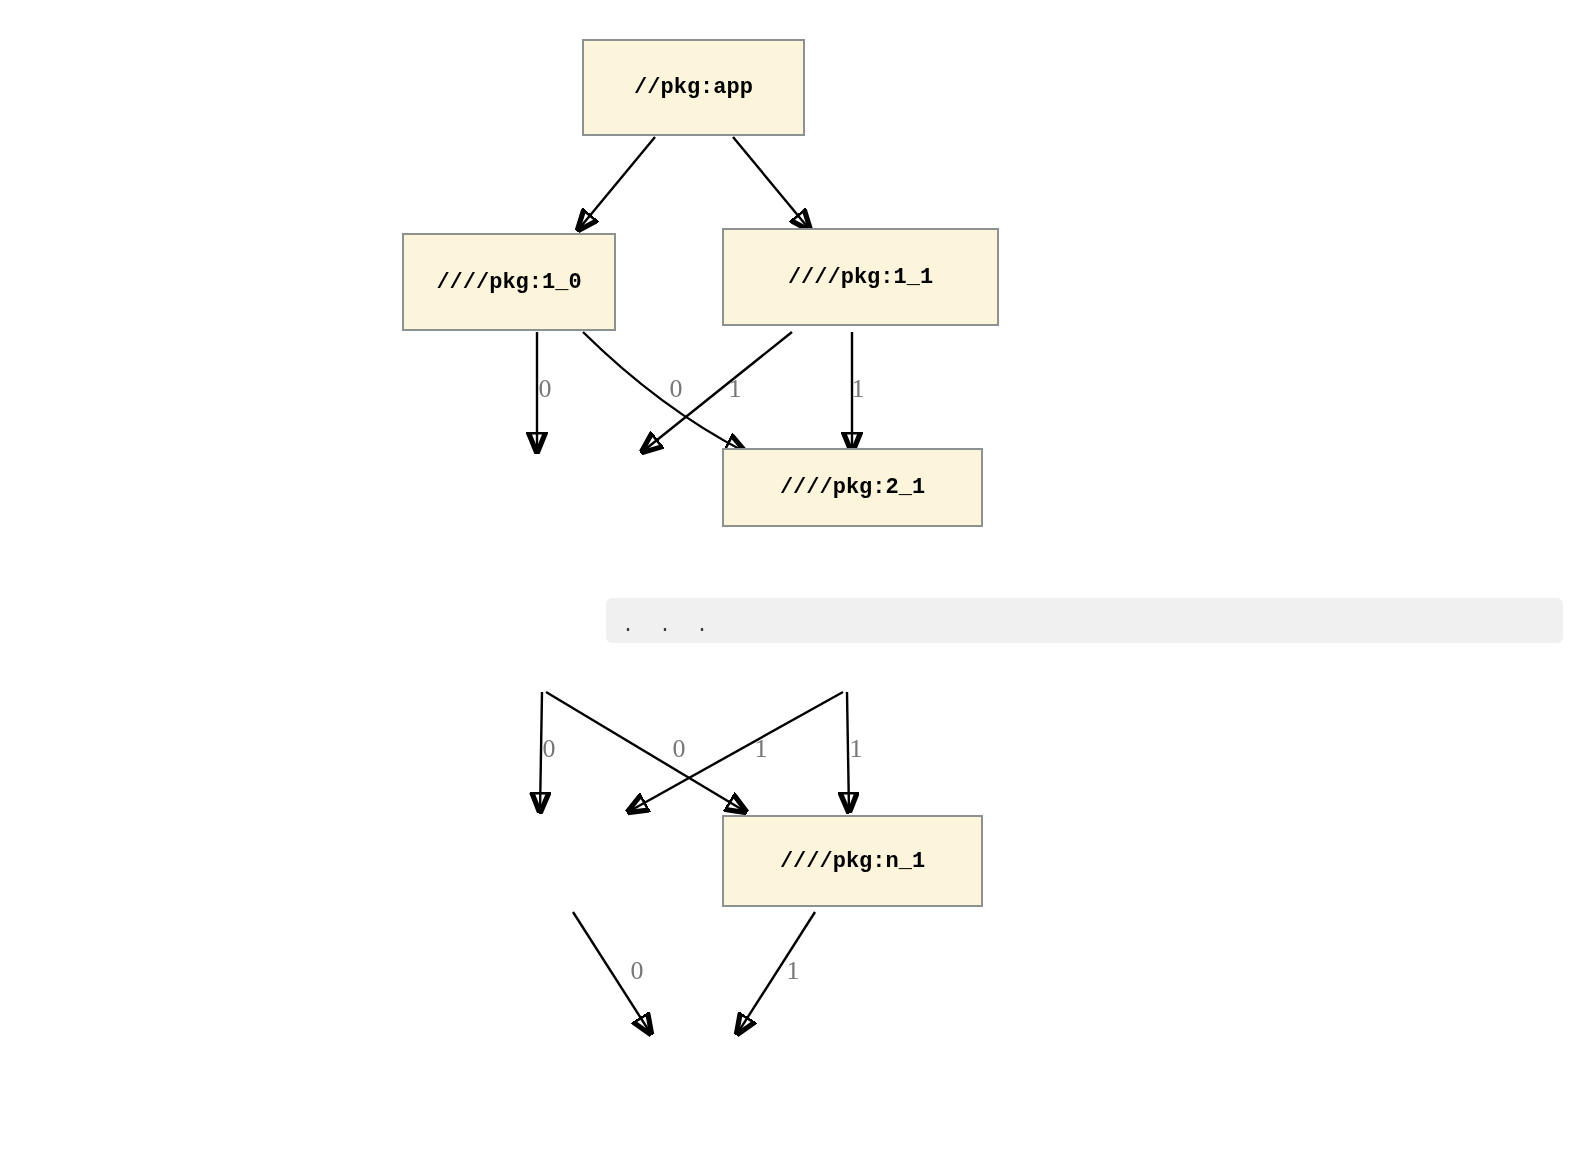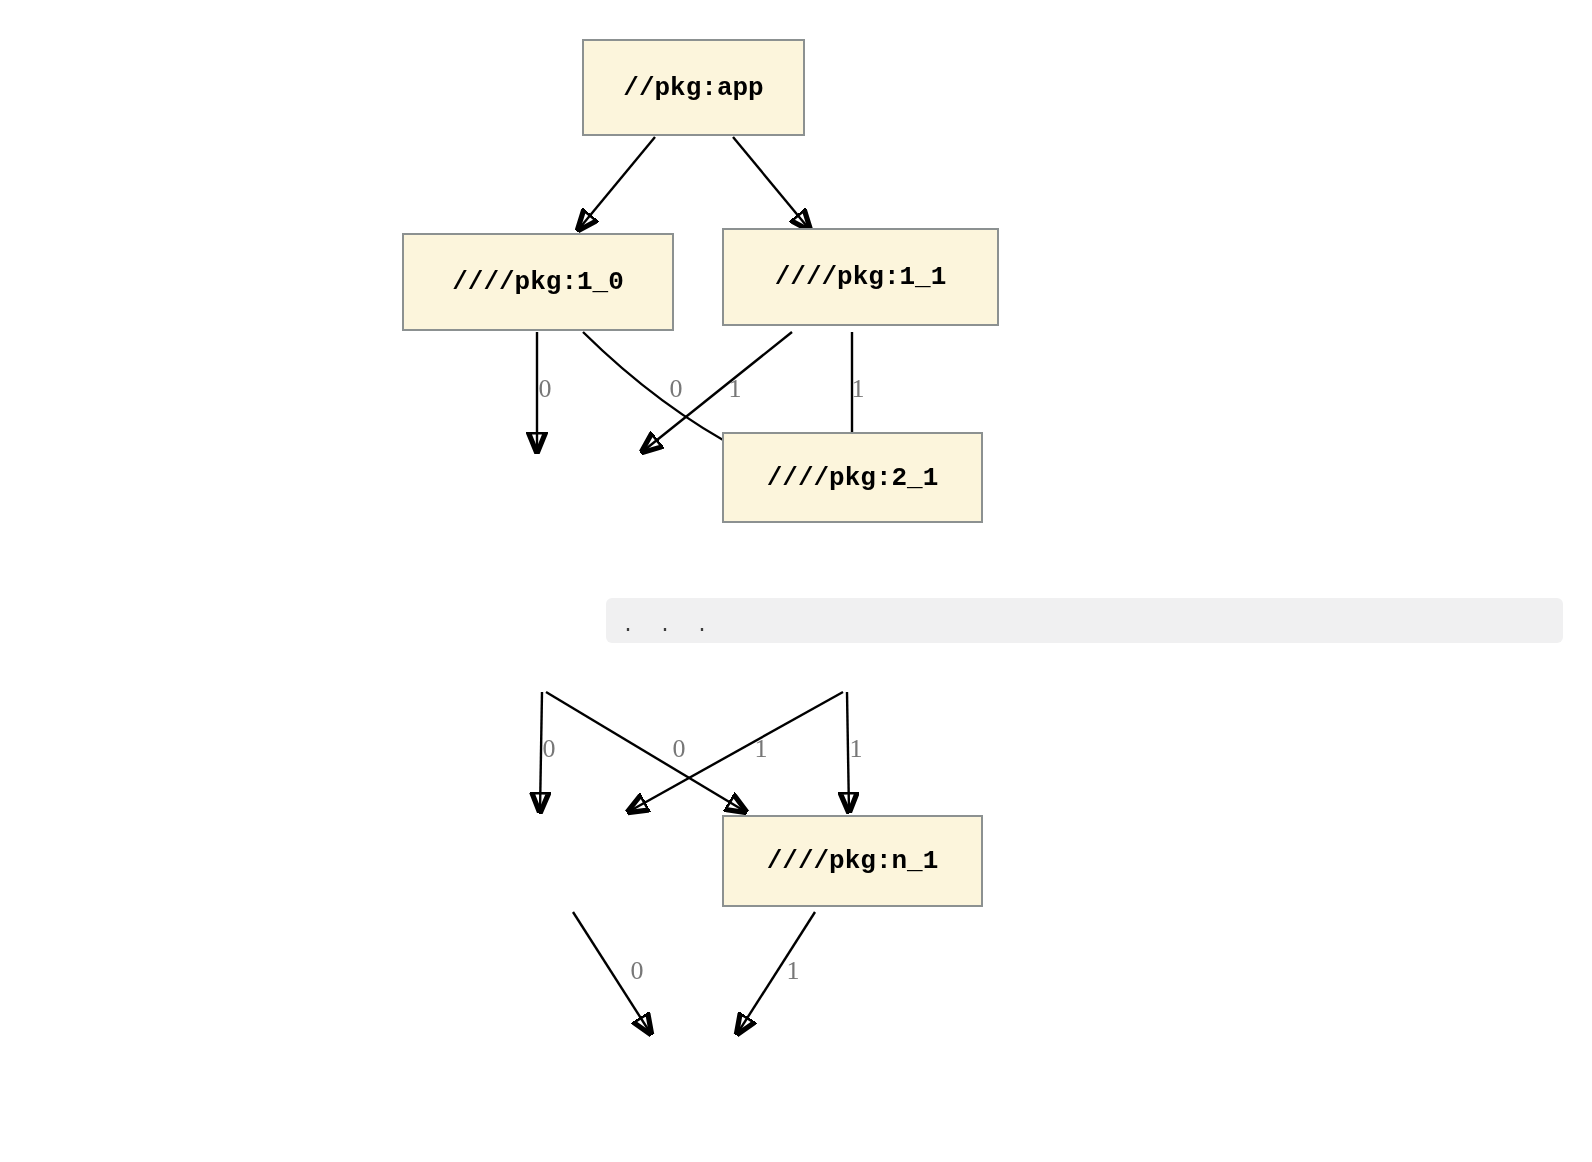--- a/index.html
+++ b/index.html
@@ -23,21 +23,21 @@
   .edges-layer line, .edges-layer path{stroke:var(--edge);stroke-width:2.4;fill:none;}
   .node{
     position:absolute;
     box-sizing:border-box;
     background:var(--node-fill);
     border:2px solid var(--node-border);
     display:flex;align-items:center;justify-content:center;
   }
   .node span{
     font-family:"Liberation Mono","DejaVu Sans Mono",monospace;
-    font-size:26px;font-weight:700;color:#000;
+    font-size:22px;font-weight:700;color:#000;
     white-space:nowrap;
   }
   .elabel{
     position:absolute;
     transform:translate(-50%,-50%);
     font-family:"Liberation Serif","DejaVu Serif",serif;
     font-size:26px;
     color:var(--edge-label);
     line-height:1;
   }
@@ -83,30 +83,30 @@
     <line x1="847" y1="692" x2="849" y2="812" marker-end="url(#arrow)"></line>
 
     <line x1="573" y1="912" x2="651" y2="1034" marker-end="url(#arrow)"></line>
     <line x1="815" y1="912" x2="737" y2="1034" marker-end="url(#arrow)"></line>
   </svg>
 
   <div class="node" style="left:582px;top:39px;width:223px;height:97px">
     <span>//pkg:app</span>
   </div>
 
-  <div class="node" style="left:402px;top:233px;width:272px;height:98px">
+  <div class="node" style="left:402px;top:233px;width:214px;height:98px">
     <span>////pkg:1_0</span>
   </div>
 
   <div class="node" style="left:722px;top:228px;width:277px;height:98px">
     <span>////pkg:1_1</span>
   </div>
 
 
-  <div class="node" style="left:722px;top:432px;width:261px;height:91px">
+  <div class="node" style="left:722px;top:448px;width:261px;height:79px">
     <span>////pkg:2_1</span>
   </div>
 
 
   <div class="node" style="left:722px;top:815px;width:261px;height:92px">
     <span>////pkg:n_1</span>
   </div>
 
 
   <span class="elabel" style="left:545px;top:389px">0</span>

